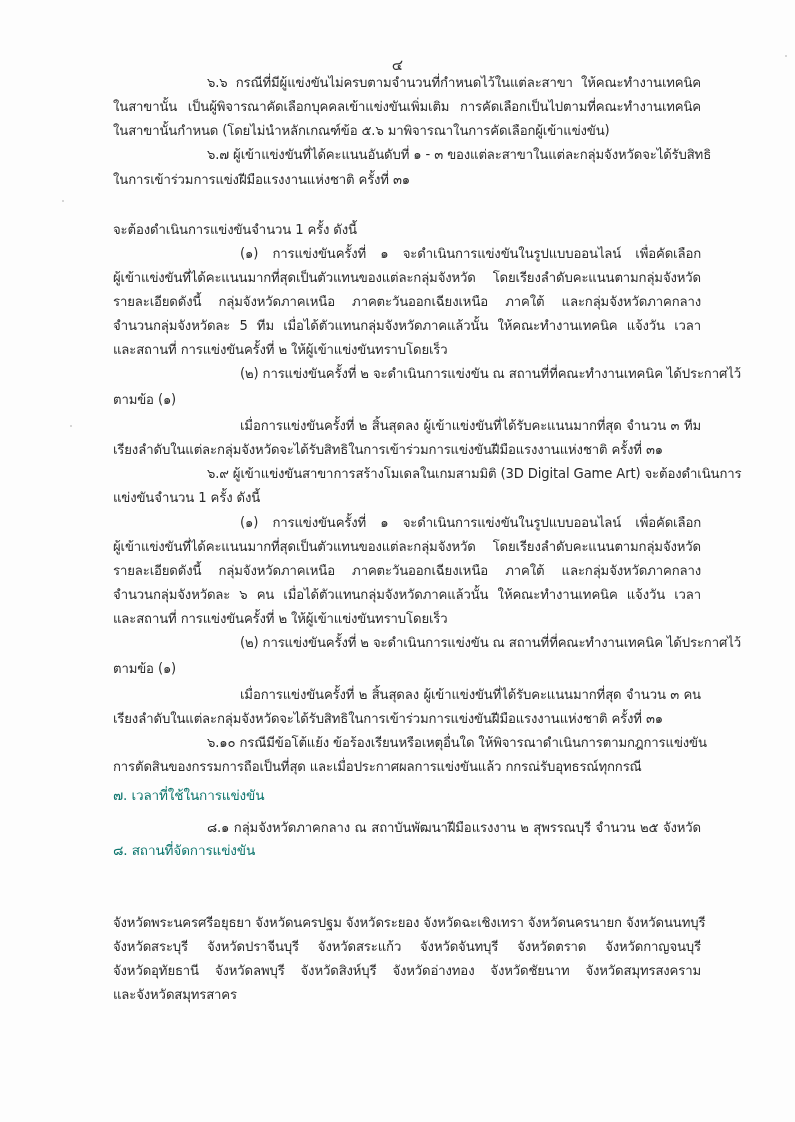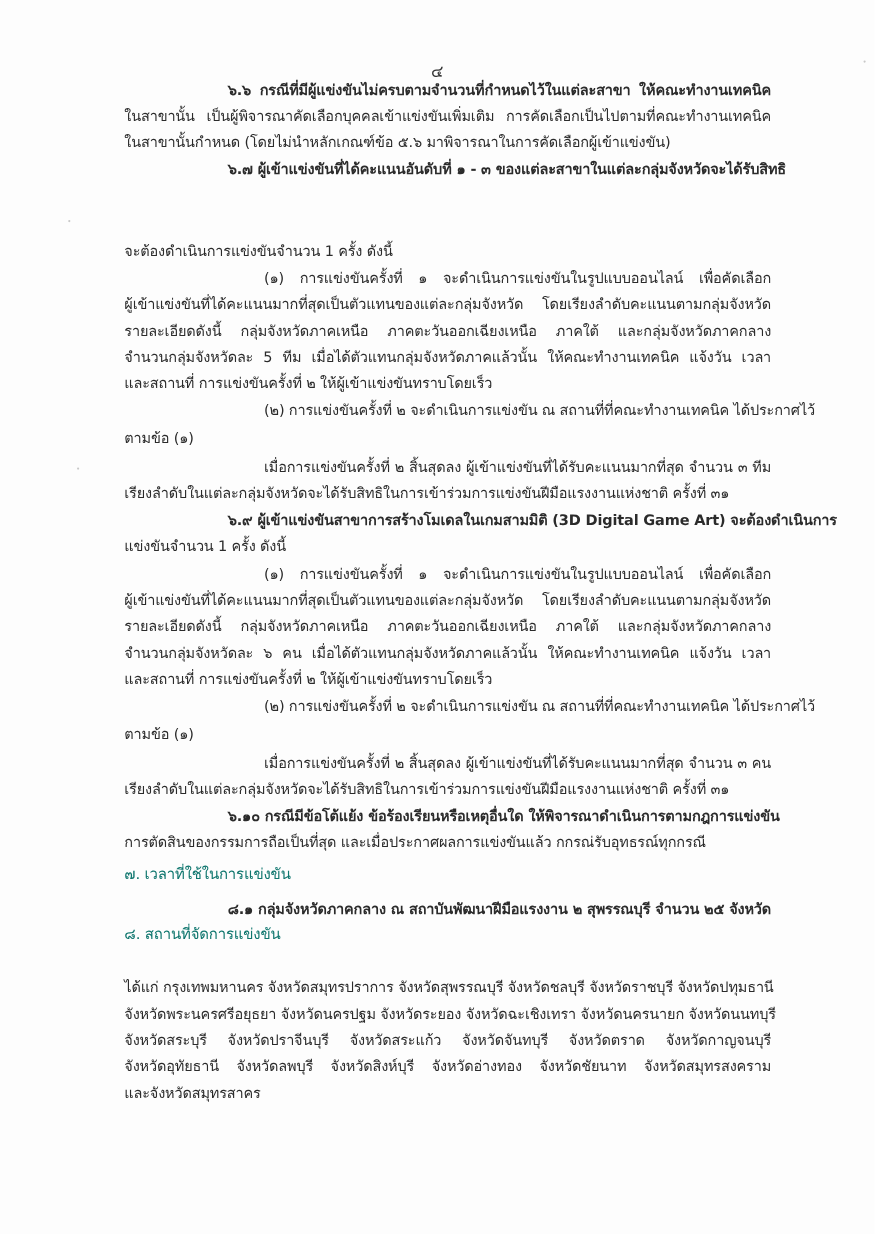--- a/index.html
+++ b/index.html
@@ -13,39 +13,40 @@
   .pagenum {
     position: absolute; top: 53px; left: 0; width: 795px; text-align: center;
     font-size: 15px; color: #333;
   }
   .line {
     position: absolute; left: 113px; white-space: nowrap;
     font-size: 13.2px; line-height: 20px; color: #2b2b2b;
     letter-spacing: -0.15px;
   }
   .justify { width: 588px; text-align: justify; text-align-last: justify; }
-  .ind1 { left: 207px; font-weight: bold; }
+  .ind1 { left: 207px; }
   .ind1.justify { width: 494px; }
   .ind2 { left: 240px; }
   .ind2.justify { width: 461px; }
   .heading { font-weight: normal; font-size: 13.6px; color: #0f766e; }
   .speck { position: absolute; width: 2px; height: 2px; background: #c8c8c8; border-radius: 1px; }
 </style>
 </head>
 <body>
 
 <div class="page">
 
   <div class="pagenum">๔</div>
 
   <div class="line ind1 justify" style="top:73px">๖.๖ กรณีที่มีผู้แข่งขันไม่ครบตามจำนวนที่กำหนดไว้ในแต่ละสาขา ให้คณะทำงานเทคนิค</div>
   <div class="line justify" style="top:97px">ในสาขานั้น เป็นผู้พิจารณาคัดเลือกบุคคลเข้าแข่งขันเพิ่มเติม การคัดเลือกเป็นไปตามที่คณะทำงานเทคนิค</div>
   <div class="line" style="top:121px">ในสาขานั้นกำหนด (โดยไม่นำหลักเกณฑ์ข้อ ๕.๖ มาพิจารณาในการคัดเลือกผู้เข้าแข่งขัน)</div>
 
   <div class="line ind1 justify" style="top:145px">๖.๗ ผู้เข้าแข่งขันที่ได้คะแนนอันดับที่ ๑ - ๓ ของแต่ละสาขาในแต่ละกลุ่มจังหวัดจะได้รับสิทธิ</div>
+  <div class="line" style="top:170px">ในการเข้าร่วมการแข่งฝีมือแรงงานแห่งชาติ ครั้งที่ ๓๑</div>
 
   <div class="line" style="top:220px">จะต้องดำเนินการแข่งขันจำนวน 1 ครั้ง ดังนี้</div>
 
   <div class="line ind2 justify" style="top:244px">(๑) การแข่งขันครั้งที่ ๑ จะดำเนินการแข่งขันในรูปแบบออนไลน์ เพื่อคัดเลือก</div>
   <div class="line justify" style="top:268px">ผู้เข้าแข่งขันที่ได้คะแนนมากที่สุดเป็นตัวแทนของแต่ละกลุ่มจังหวัด โดยเรียงลำดับคะแนนตามกลุ่มจังหวัด</div>
   <div class="line justify" style="top:292px">รายละเอียดดังนี้ กลุ่มจังหวัดภาคเหนือ ภาคตะวันออกเฉียงเหนือ ภาคใต้ และกลุ่มจังหวัดภาคกลาง</div>
   <div class="line justify" style="top:316px">จำนวนกลุ่มจังหวัดละ 5 ทีม เมื่อได้ตัวแทนกลุ่มจังหวัดภาคแล้วนั้น ให้คณะทำงานเทคนิค แจ้งวัน เวลา</div>
   <div class="line" style="top:340px">และสถานที่ การแข่งขันครั้งที่ ๒ ให้ผู้เข้าแข่งขันทราบโดยเร็ว</div>
 
   <div class="line ind2 justify" style="top:364px">(๒) การแข่งขันครั้งที่ ๒ จะดำเนินการแข่งขัน ณ สถานที่ที่คณะทำงานเทคนิค ได้ประกาศไว้</div>
@@ -69,21 +70,20 @@
   <div class="line ind2 justify" style="top:685px">เมื่อการแข่งขันครั้งที่ ๒ สิ้นสุดลง ผู้เข้าแข่งขันที่ได้รับคะแนนมากที่สุด จำนวน ๓ คน</div>
   <div class="line" style="top:709px">เรียงลำดับในแต่ละกลุ่มจังหวัดจะได้รับสิทธิในการเข้าร่วมการแข่งขันฝีมือแรงงานแห่งชาติ ครั้งที่ ๓๑</div>
 
   <div class="line ind1 justify" style="top:733px">๖.๑๐ กรณีมีข้อโต้แย้ง ข้อร้องเรียนหรือเหตุอื่นใด ให้พิจารณาดำเนินการตามกฎการแข่งขัน</div>
   <div class="line" style="top:757px">การตัดสินของกรรมการถือเป็นที่สุด และเมื่อประกาศผลการแข่งขันแล้ว กกรณ่รับอุทธรณ์ทุกกรณี</div>
 
   <div class="line heading" style="top:785px">๗. เวลาที่ใช้ในการแข่งขัน</div>
 
   <div class="line heading" style="top:840px">๘. สถานที่จัดการแข่งขัน</div>
   <div class="line ind1 justify" style="top:818px">๘.๑ กลุ่มจังหวัดภาคกลาง ณ สถาบันพัฒนาฝีมือแรงงาน ๒ สุพรรณบุรี จำนวน ๒๕ จังหวัด</div>
-  <div class="line justify" style="top:889px">ได้แก่ กรุงเทพมหานคร จังหวัดสมุทรปราการ จังหวัดสุพรรณบุรี จังหวัดชลบุรี จังหวัดราชบุรี จังหวัดปทุมธานี</div>
   <div class="line justify" style="top:913px">จังหวัดพระนครศรีอยุธยา จังหวัดนครปฐม จังหวัดระยอง จังหวัดฉะเชิงเทรา จังหวัดนครนายก จังหวัดนนทบุรี</div>
   <div class="line justify" style="top:937px">จังหวัดสระบุรี จังหวัดปราจีนบุรี จังหวัดสระแก้ว จังหวัดจันทบุรี จังหวัดตราด จังหวัดกาญจนบุรี</div>
   <div class="line justify" style="top:961px">จังหวัดอุทัยธานี จังหวัดลพบุรี จังหวัดสิงห์บุรี จังหวัดอ่างทอง จังหวัดชัยนาท จังหวัดสมุทรสงคราม</div>
   <div class="line" style="top:985px">และจังหวัดสมุทรสาคร</div>
 
   <div class="speck" style="left:785px; top:55px"></div>
   <div class="speck" style="left:62px; top:200px"></div>
   <div class="speck" style="left:70px; top:425px"></div>
 </div>
 

